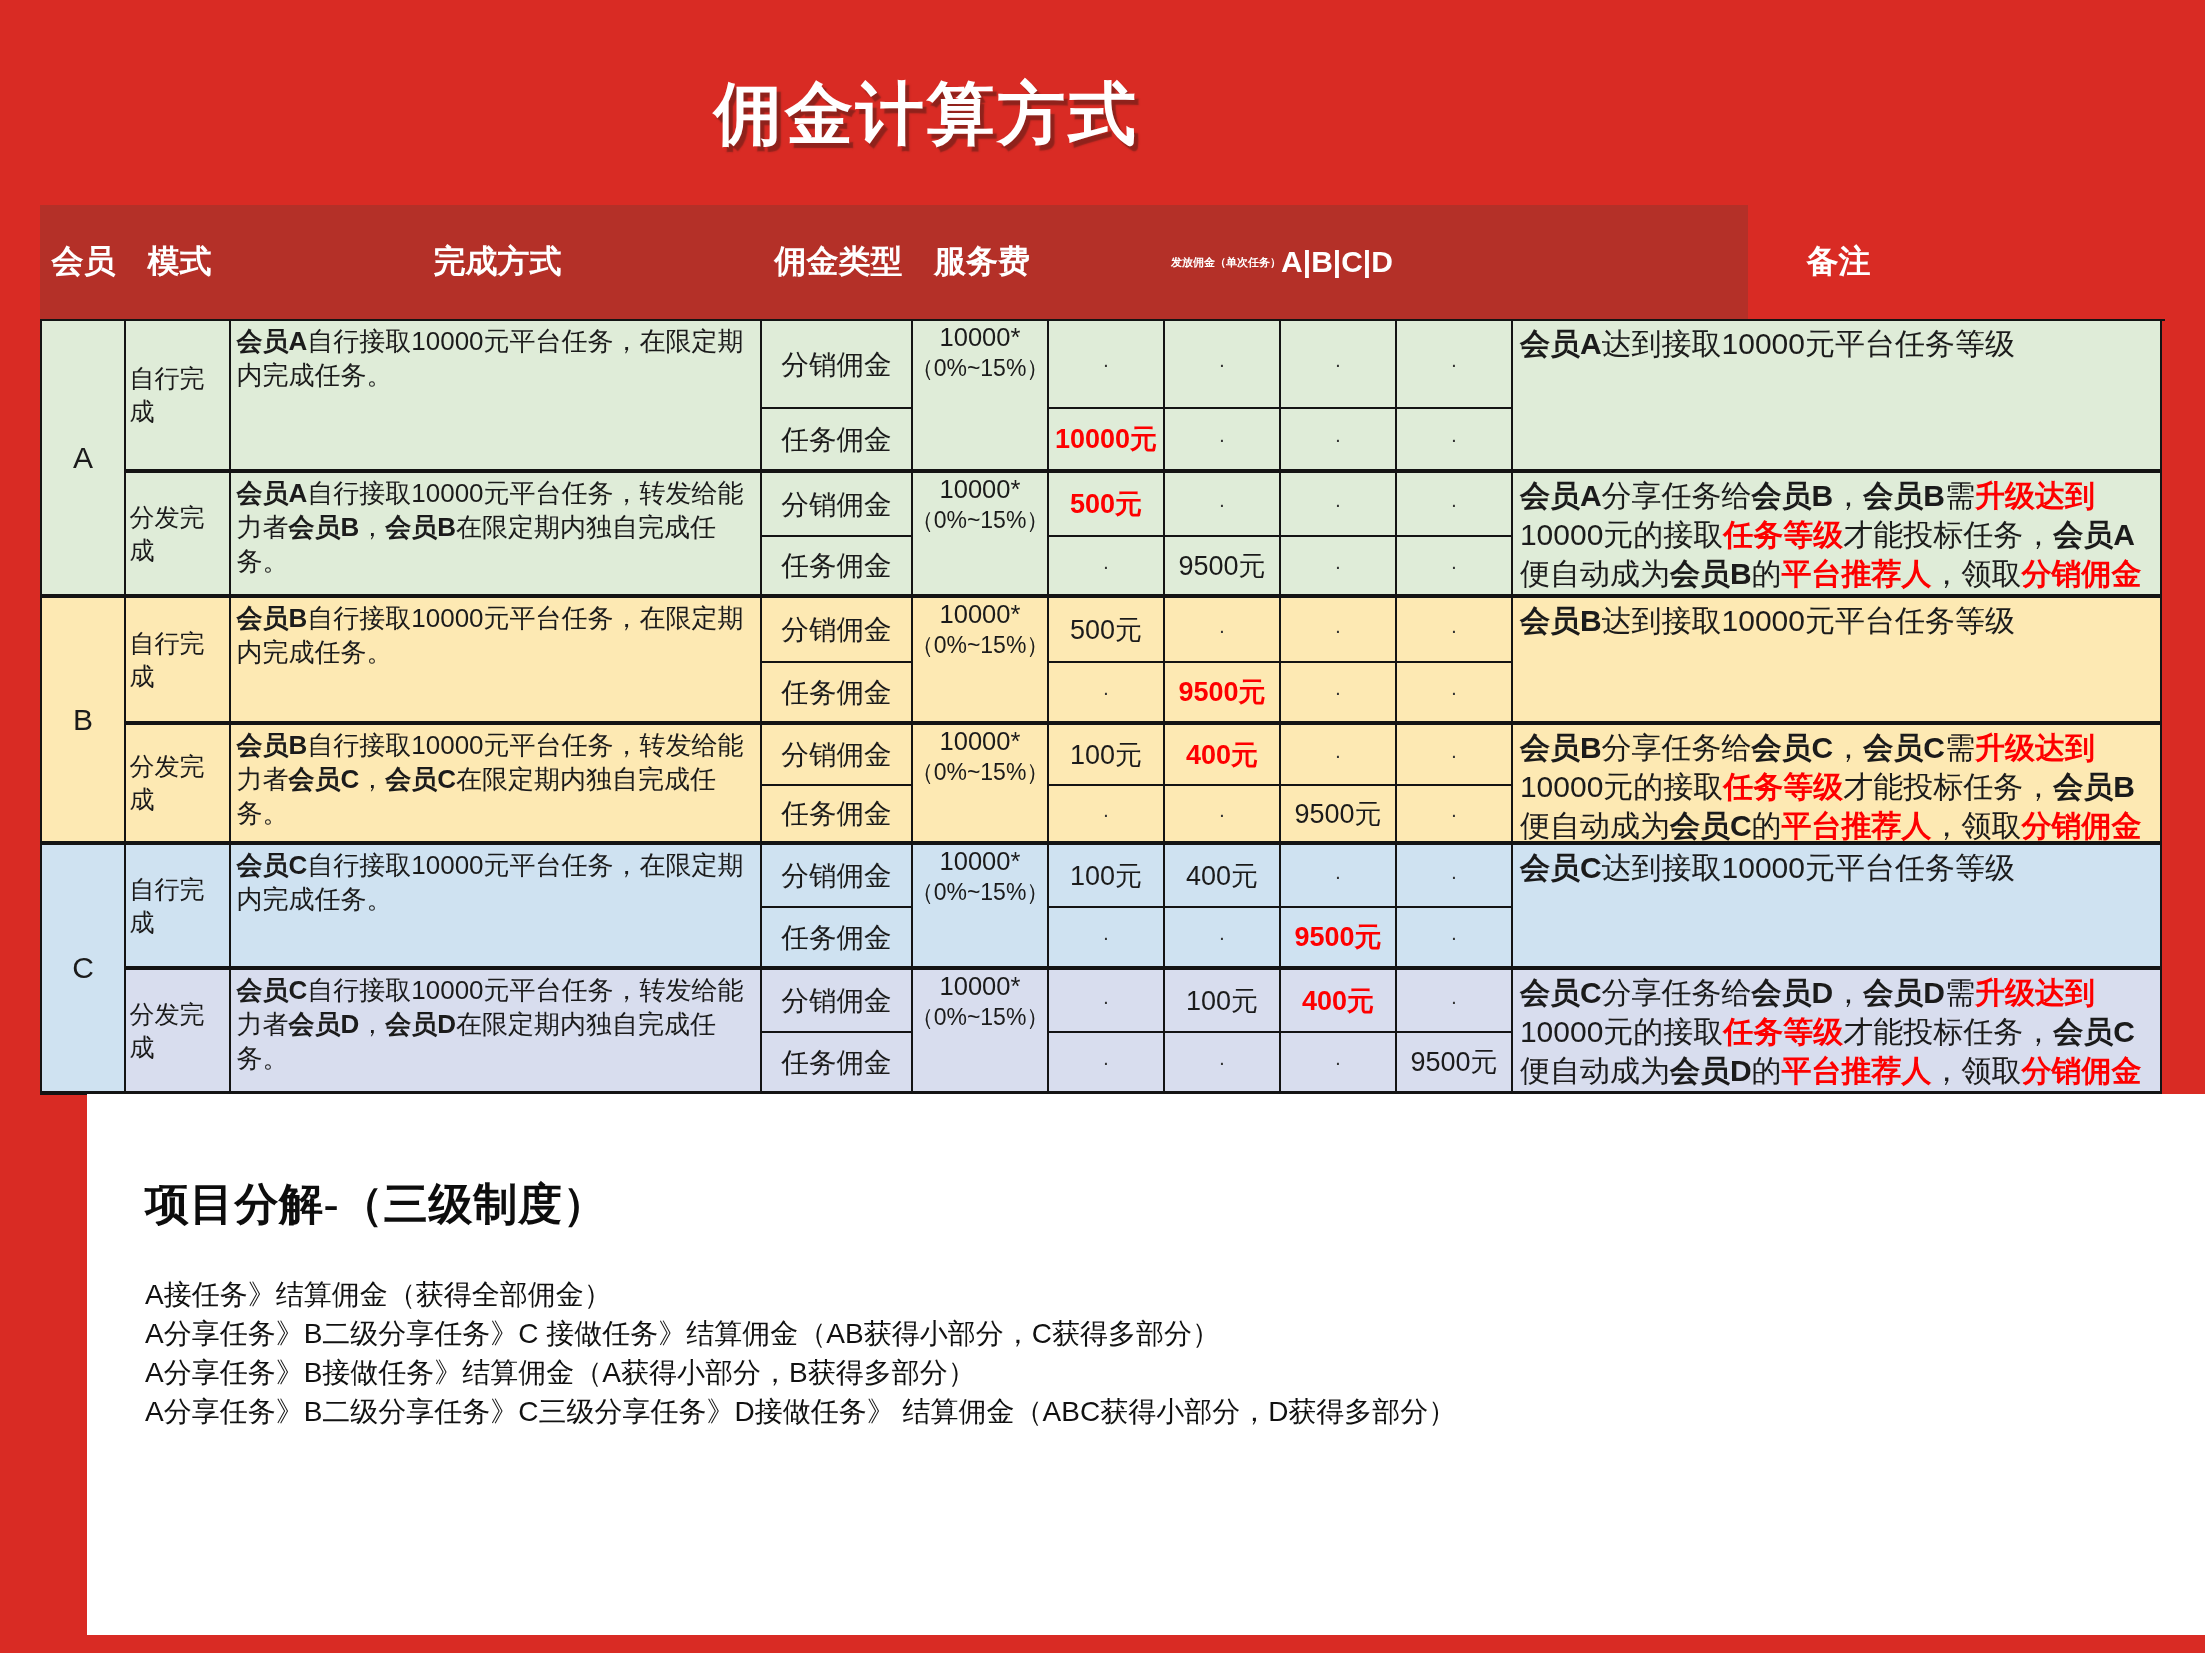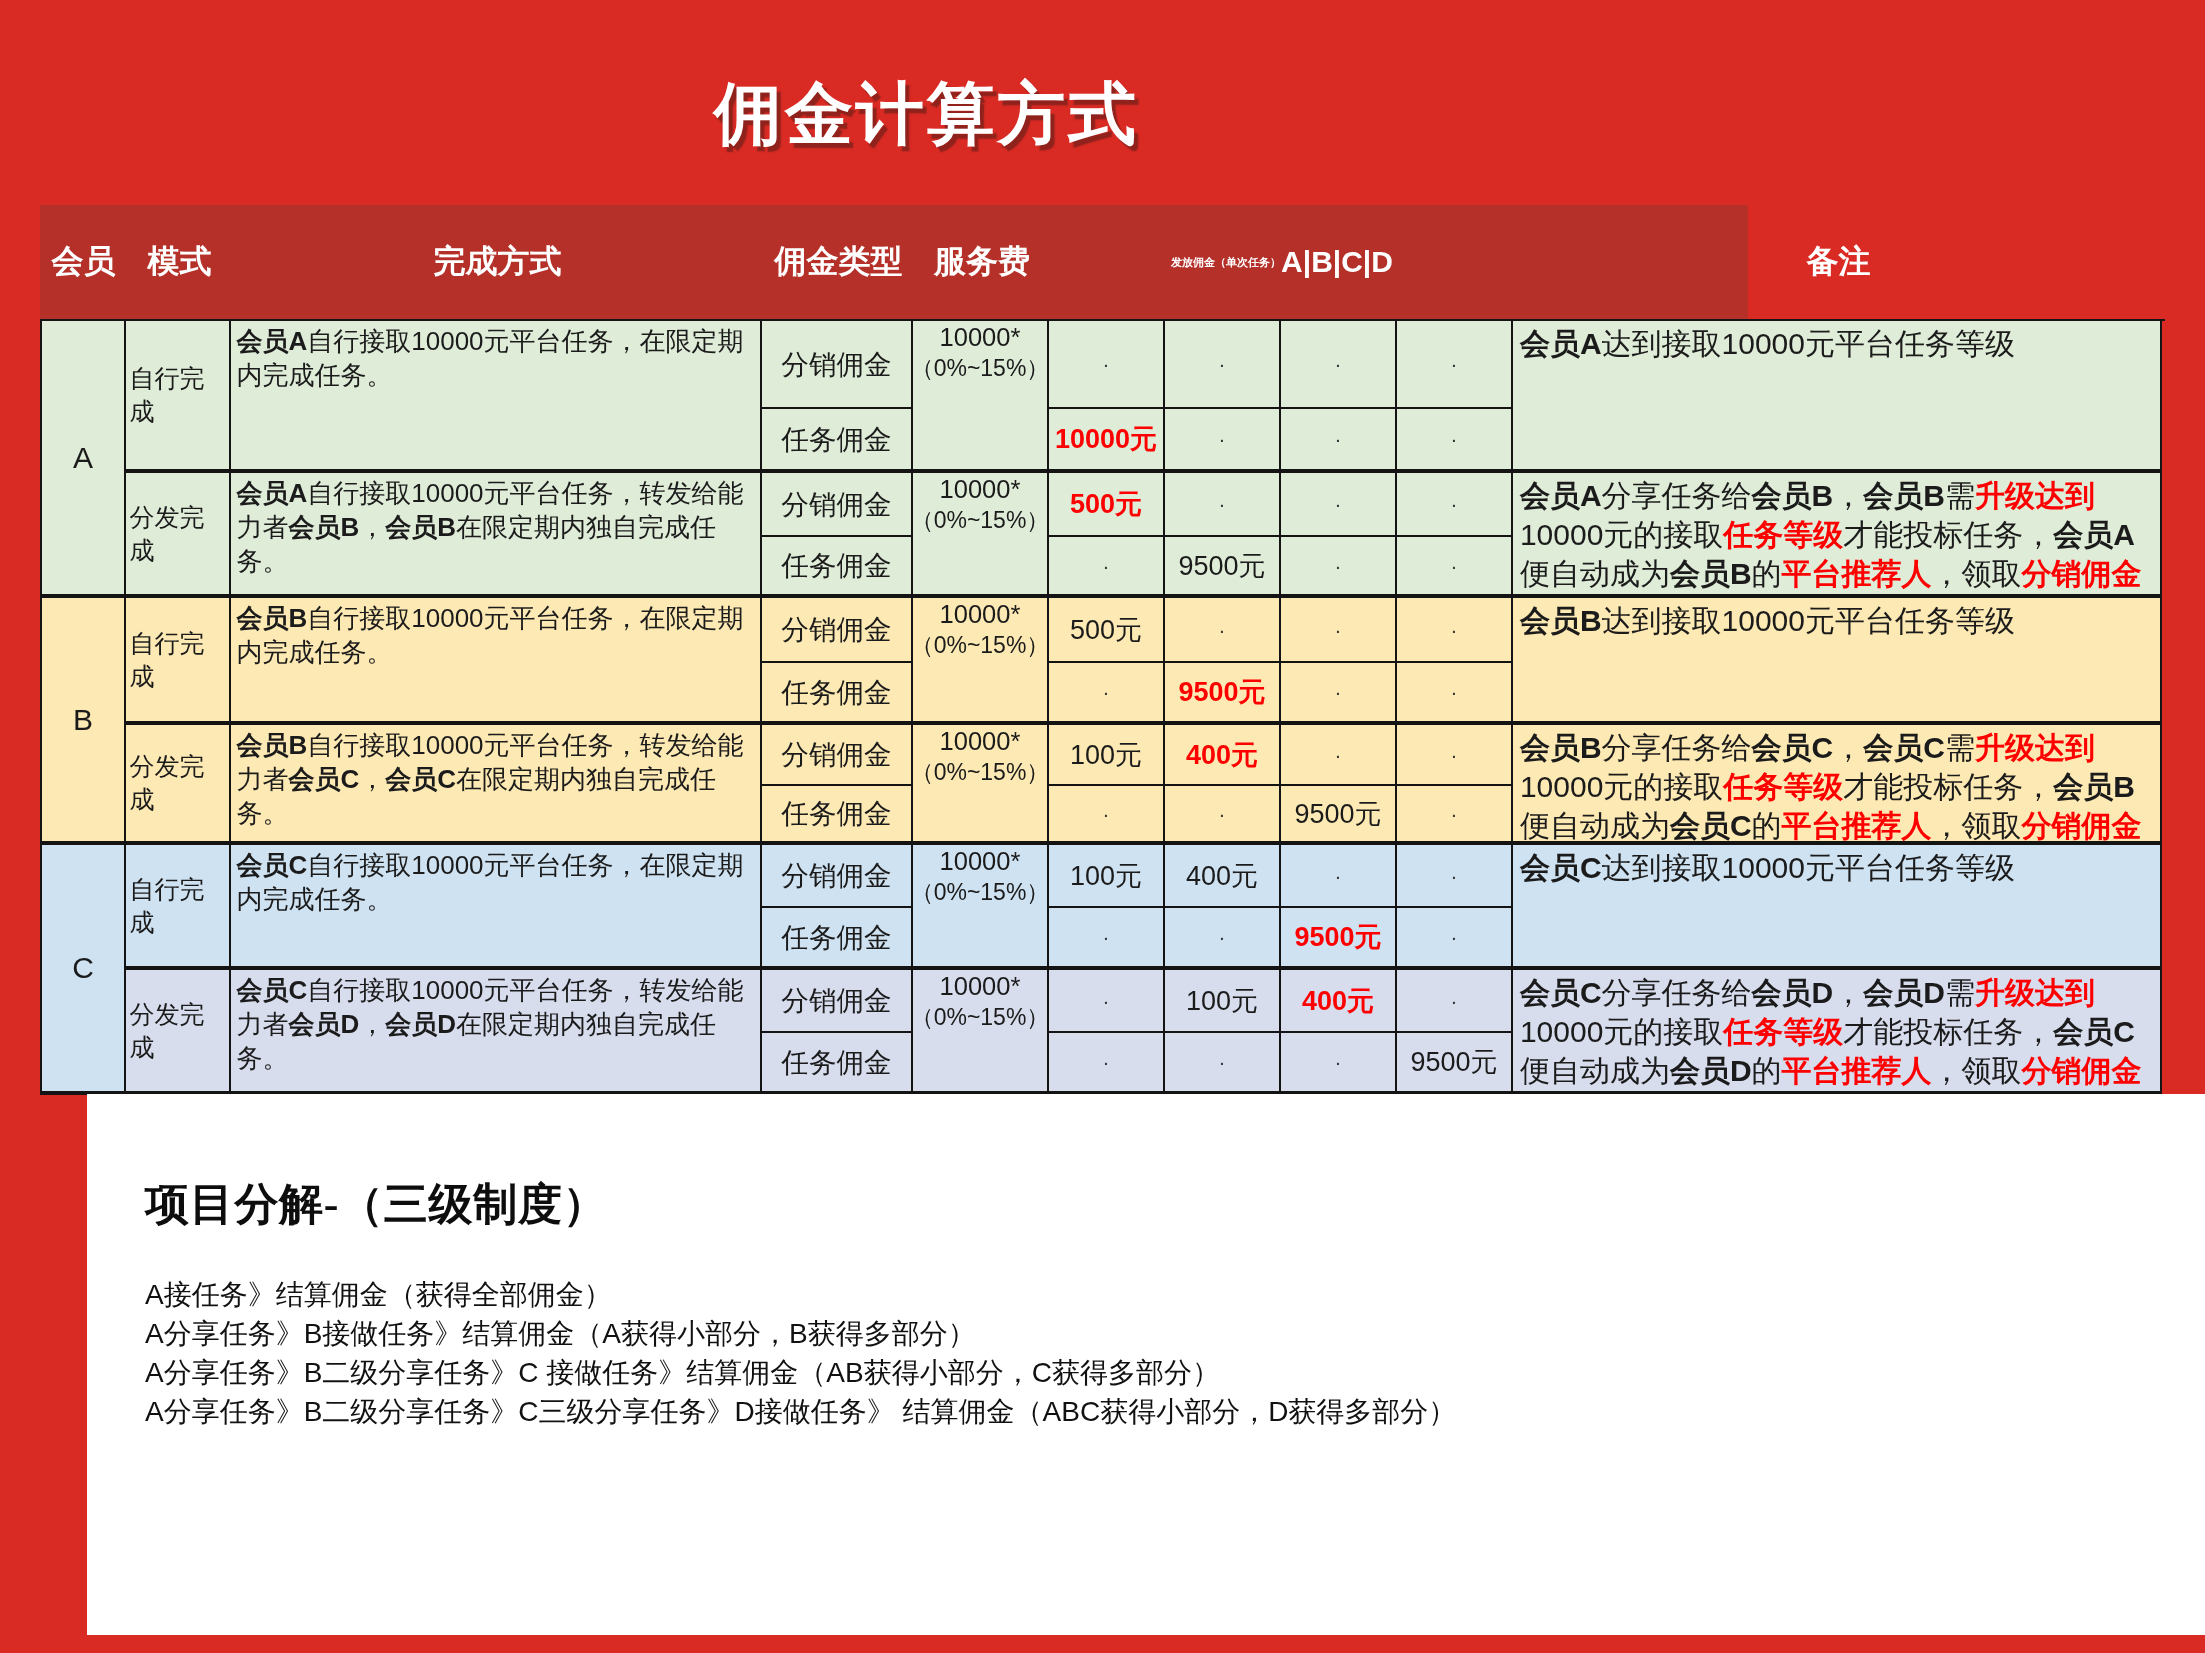--- a/index.html
+++ b/index.html
@@ -209,18 +209,18 @@
     <div class="cell pay blk2 c8 r4 bb dot">·</div>
     <div class="cell pay blk2 c9 r4 bb">9500元</div>
     <div class="cell note blk2 c10 rb2 bb"><span class="b">会员C</span><span>分享任务给</span><span class="b">会员D</span><span>，</span><span class="b">会员D</span><span>需</span><span class="r">升级达到</span><span>10000元的接取</span><span class="r">任务等级</span><span>才能投标任务，</span><span class="b">会员C</span><span>便自动成为</span><span class="b">会员D</span><span>的</span><span class="r">平台推荐人</span><span>，领取</span><span class="r">分销佣金</span></div>
   </div>
 </div>
 
 <div class="white">
   <div class="bd-heading">项目分解-（三级制度）</div>
   <div class="bd-list">
     <div>A接任务》结算佣金（获得全部佣金）</div>
+    <div>A分享任务》B二级分享任务》C 接做任务》结算佣金（AB获得小部分，C获得多部分）</div>
     <div>A分享任务》B接做任务》结算佣金（A获得小部分，B获得多部分）</div>
-    <div>A分享任务》B二级分享任务》C 接做任务》结算佣金（AB获得小部分，C获得多部分）</div>
     <div>A分享任务》B二级分享任务》C三级分享任务》D接做任务》 结算佣金（ABC获得小部分，D获得多部分）</div>
   </div>
 </div>
 
 
 </body></html>

